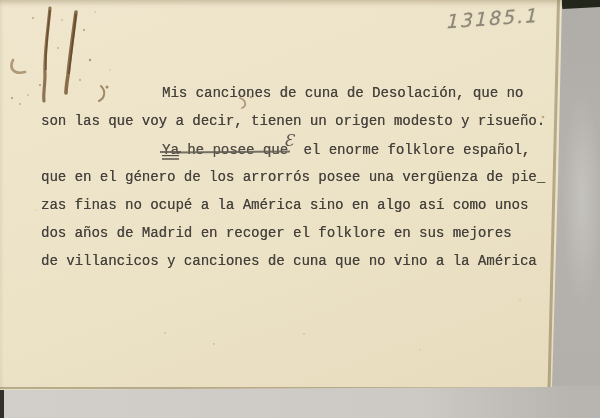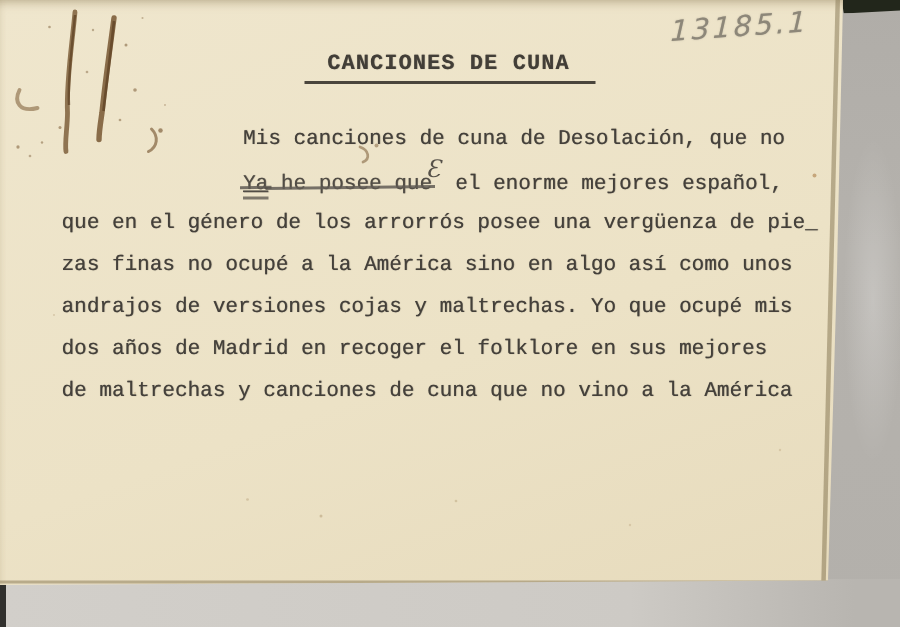--- a/index.html
+++ b/index.html
@@ -136,31 +136,28 @@
       <circle cx="304" cy="334" r="0.9" fill="#8a6a3a" opacity="0.25"></circle>
       <circle cx="165" cy="333" r="0.9" fill="#8a6a3a" opacity="0.25"></circle>
       <circle cx="420" cy="350" r="0.8" fill="#8a6a3a" opacity="0.2"></circle>
       <circle cx="520" cy="300" r="0.8" fill="#8a6a3a" opacity="0.2"></circle>
       <circle cx="90" cy="262" r="0.8" fill="#8a6a3a" opacity="0.2"></circle>
       <circle cx="36" cy="210" r="0.7" fill="#8a6a3a" opacity="0.22"></circle>
     </svg>
 
     <div class="catalog">13185.1</div>
 
-    <div class="title">
-      <span class="title-inner">CANCIONES DE CUNA</span>
-    </div>
 
     <div class="body">
         <div class="typed-line indent"><span>Mis canciones de cuna de Desolación, que no</span></div>
-        <div class="typed-line indent"><span class="struck underlined">Ya</span><span class="struck"> he posee que</span><span class="annotation">Ɛ</span><span> el enorme mejores español,</span></div>
+        <div class="typed-line"><span>son las que voy a decir, tienen un origen modesto y risueño.</span></div>
+        <div class="typed-line indent"><span class="struck underlined">Ya</span><span class="struck"> he posee que</span><span class="annotation">Ɛ</span><span> el enorme folklore español,</span></div>
         <div class="typed-line"><span>que en el género de los arrorrós posee una vergüenza de pie_</span></div>
         <div class="typed-line"><span>zas finas no ocupé a la América sino en algo así como unos</span></div>
-        <div class="typed-line"><span>andrajos de versiones cojas y maltrechas. Yo que ocupé mis</span></div>
         <div class="typed-line"><span>dos años de Madrid en recoger el folklore en sus mejores</span></div>
-        <div class="typed-line"><span>de maltrechas y canciones de cuna que no vino a la América</span></div>
+        <div class="typed-line"><span>de villancicos y canciones de cuna que no vino a la América</span></div>
       </div>
 
     <div class="card-edge-right"></div>
     <div class="card-edge-bottom"></div>
   </div>
 
 </div>
 
 </body></html>

